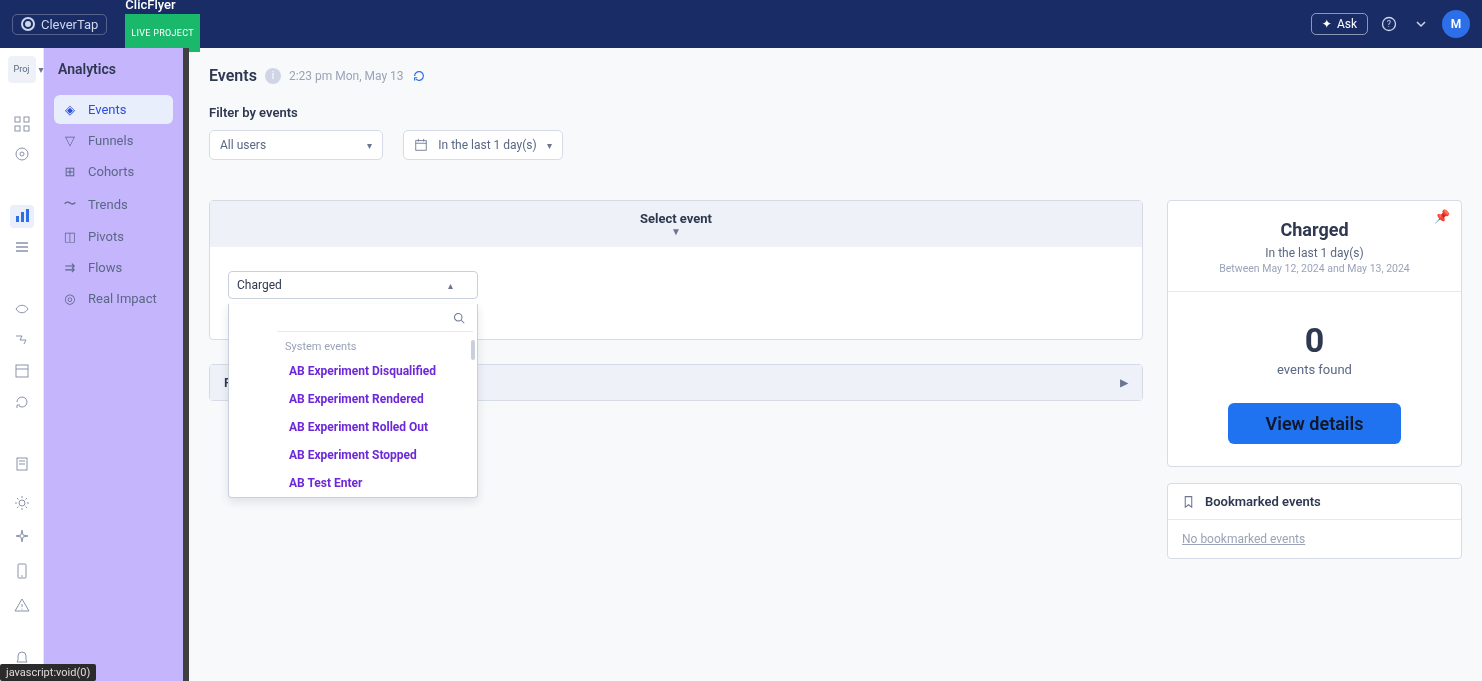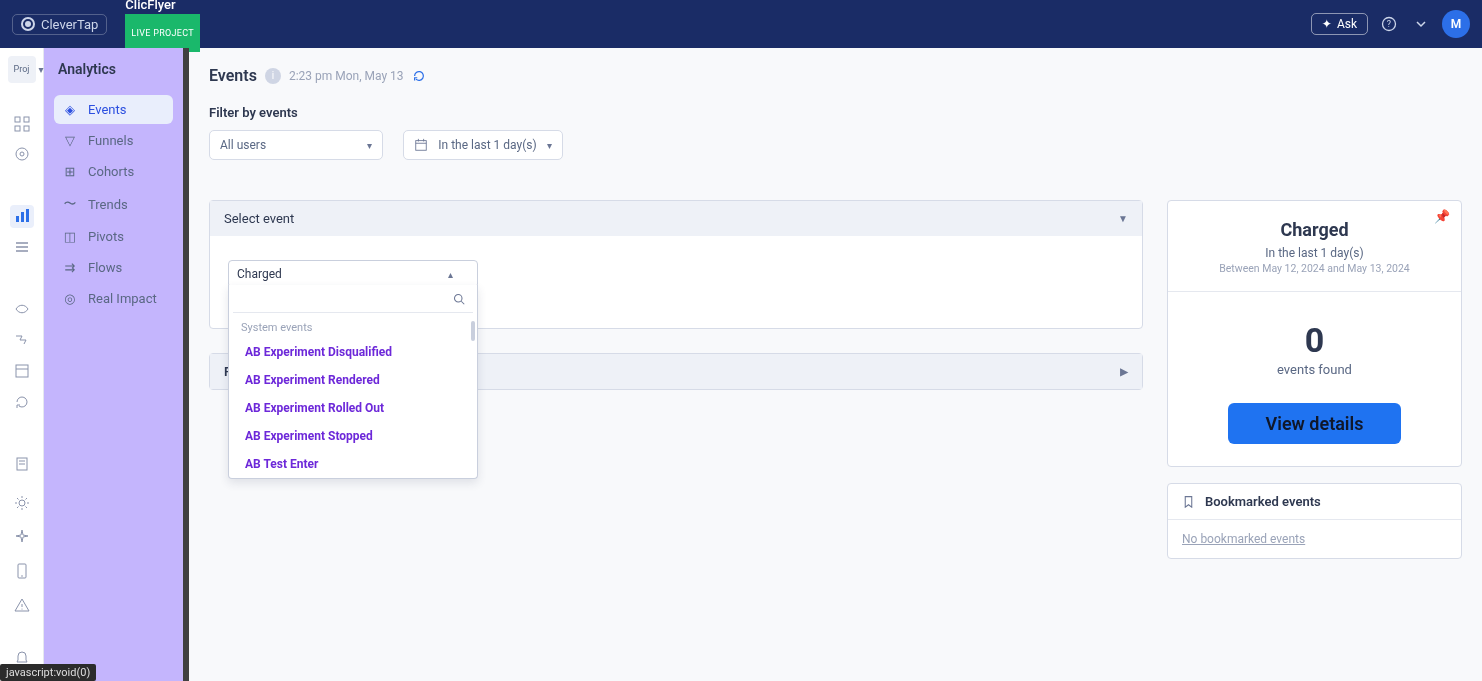--- a/index.html
+++ b/index.html
@@ -47,27 +47,27 @@
 .select-box{border:1px solid #d6dbe7;background:#fff;border-radius:5px;height:30px;display:flex;align-items:center;padding:0 10px;font-size:12px;color:#5a6884;gap:8px;cursor:pointer;}
 .select-box.users{width:174px;justify-content:space-between;}
 .select-box.dates{width:160px;justify-content:space-between;}
 .chev{font-size:10px;color:#6b7694;}
 
 .two-col{display:flex;gap:24px;align-items:flex-start;}
 .left-col{flex:1;position:relative;}
 .right-col{width:295px;display:flex;flex-direction:column;gap:16px;}
 
 .card{background:#fff;border:1px solid #d6dbe7;border-radius:4px;}
-.accordion-head{background:#eef1f7;padding:10px 14px;font-size:13px;font-weight:400;color:#2e3850;display:flex;align-items:center;justify-content:space-between;cursor:pointer;}
+.accordion-head{background:#eef1f7;padding:10px 14px;font-size:13px;font-weight:700;color:#2e3850;display:flex;align-items:center;justify-content:space-between;cursor:pointer;flex-direction:column;}
 .accordion-head .tri{font-size:10px;color:#6b7694;}
 .event-body{padding:24px 18px 40px 18px;}
 .combo{position:relative;width:250px;}
 .combo-input{width:100%;height:28px;border:1px solid #c9cfdd;border-radius:4px;padding:0 24px 0 8px;font-size:12px;color:#2e3850;display:flex;align-items:center;justify-content:space-between;cursor:pointer;background:#fff;}
 .combo-input .up{font-size:10px;color:#6b7694;}
-.combo-drop{position:absolute;left:0;top:25px;width:100%;background:#fff;border:1px solid #c9cfdd;border-top:none;border-radius:0 0 4px 4px;box-shadow:0 4px 10px rgba(40,50,80,0.12);z-index:50;}
+.combo-drop{position:absolute;left:0;top:33px;width:100%;background:#fff;border:1px solid #c9cfdd;border-top:none;border-radius:0 0 4px 4px;box-shadow:0 4px 10px rgba(40,50,80,0.12);z-index:50;padding-left:44px;}
 .combo-search{height:28px;border-bottom:1px solid #e5e8ef;display:flex;align-items:center;padding:0 8px;gap:6px;margin:0 4px;}
 .combo-search input{flex:1;border:none;outline:none;font-size:12px;}
 .combo-search .mag{font-size:12px;color:#6b7694;}
 .combo-group{font-size:11px;color:#9aa3b8;padding:8px 12px 4px 12px;}
 .combo-opt{font-size:12px;color:#6d28d9;padding:7px 16px;cursor:pointer;font-weight:bold;}
 .combo-scroll{position:absolute;right:2px;top:36px;width:4px;height:20px;background:#c9cfdd;border-radius:2px;}
 
 .filter-on-bar{margin-top:24px;}
 .filter-on-head{background:#eef1f7;padding:10px 14px;font-size:13px;font-weight:600;color:#2e3850;display:flex;align-items:center;justify-content:space-between;cursor:pointer;}
 .filter-on-head .tri{font-size:10px;color:#6b7694;}

